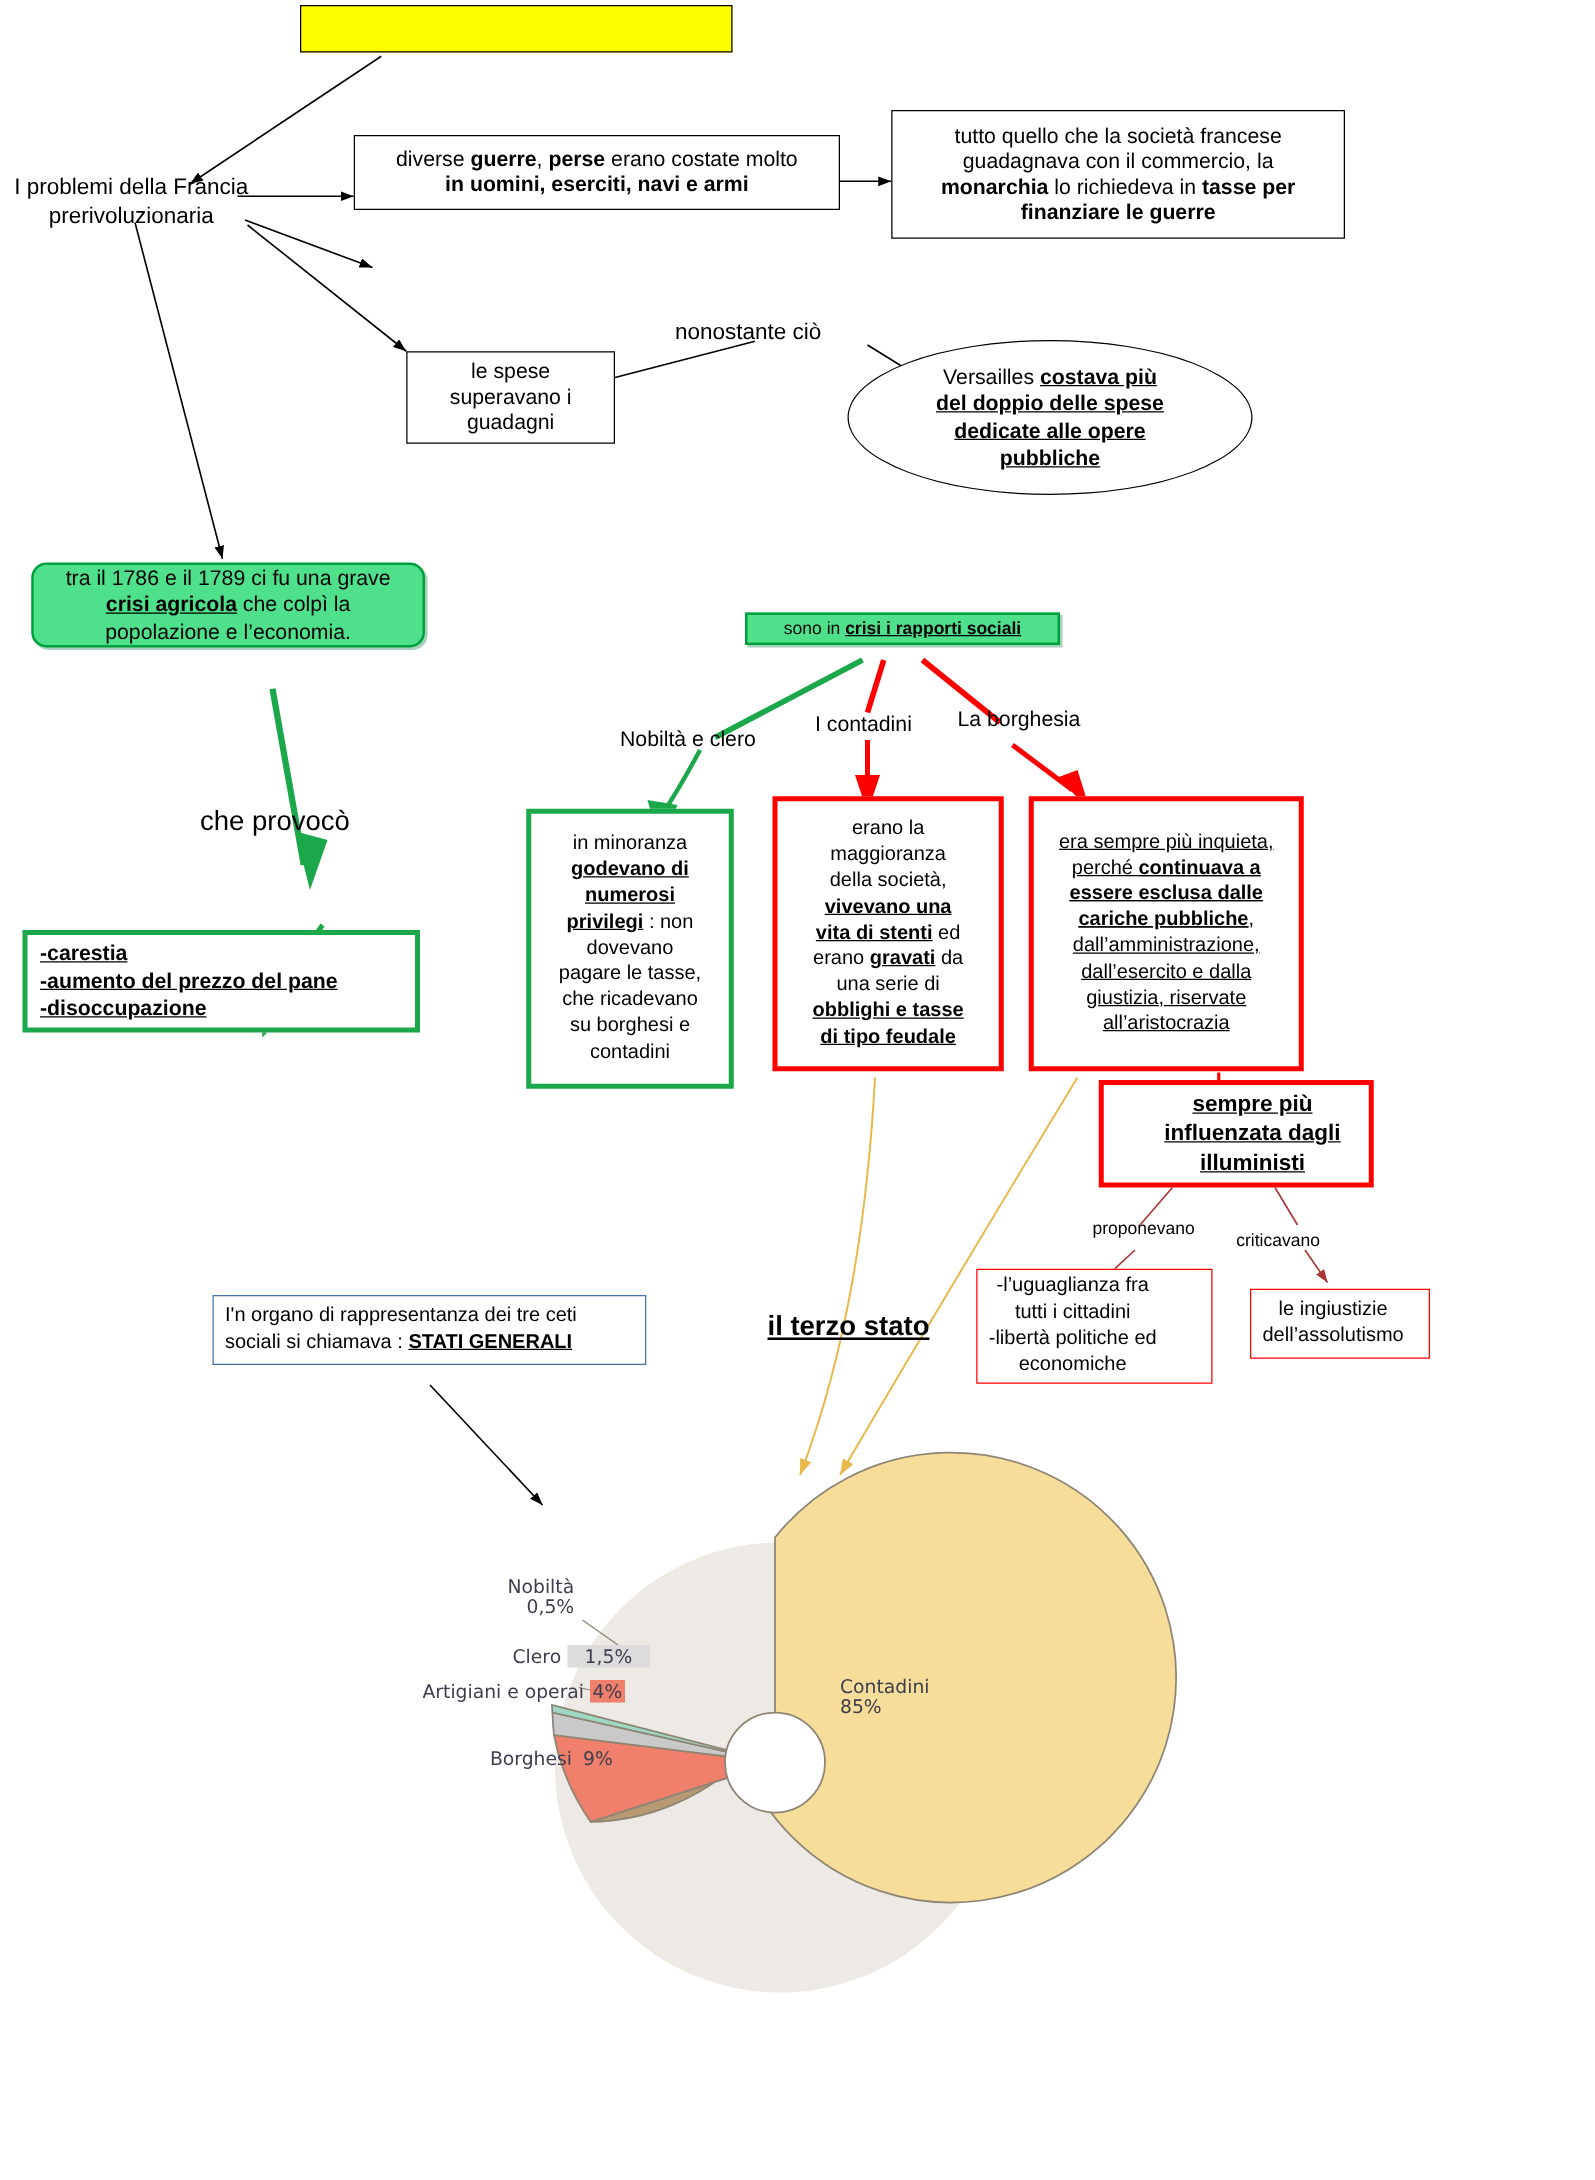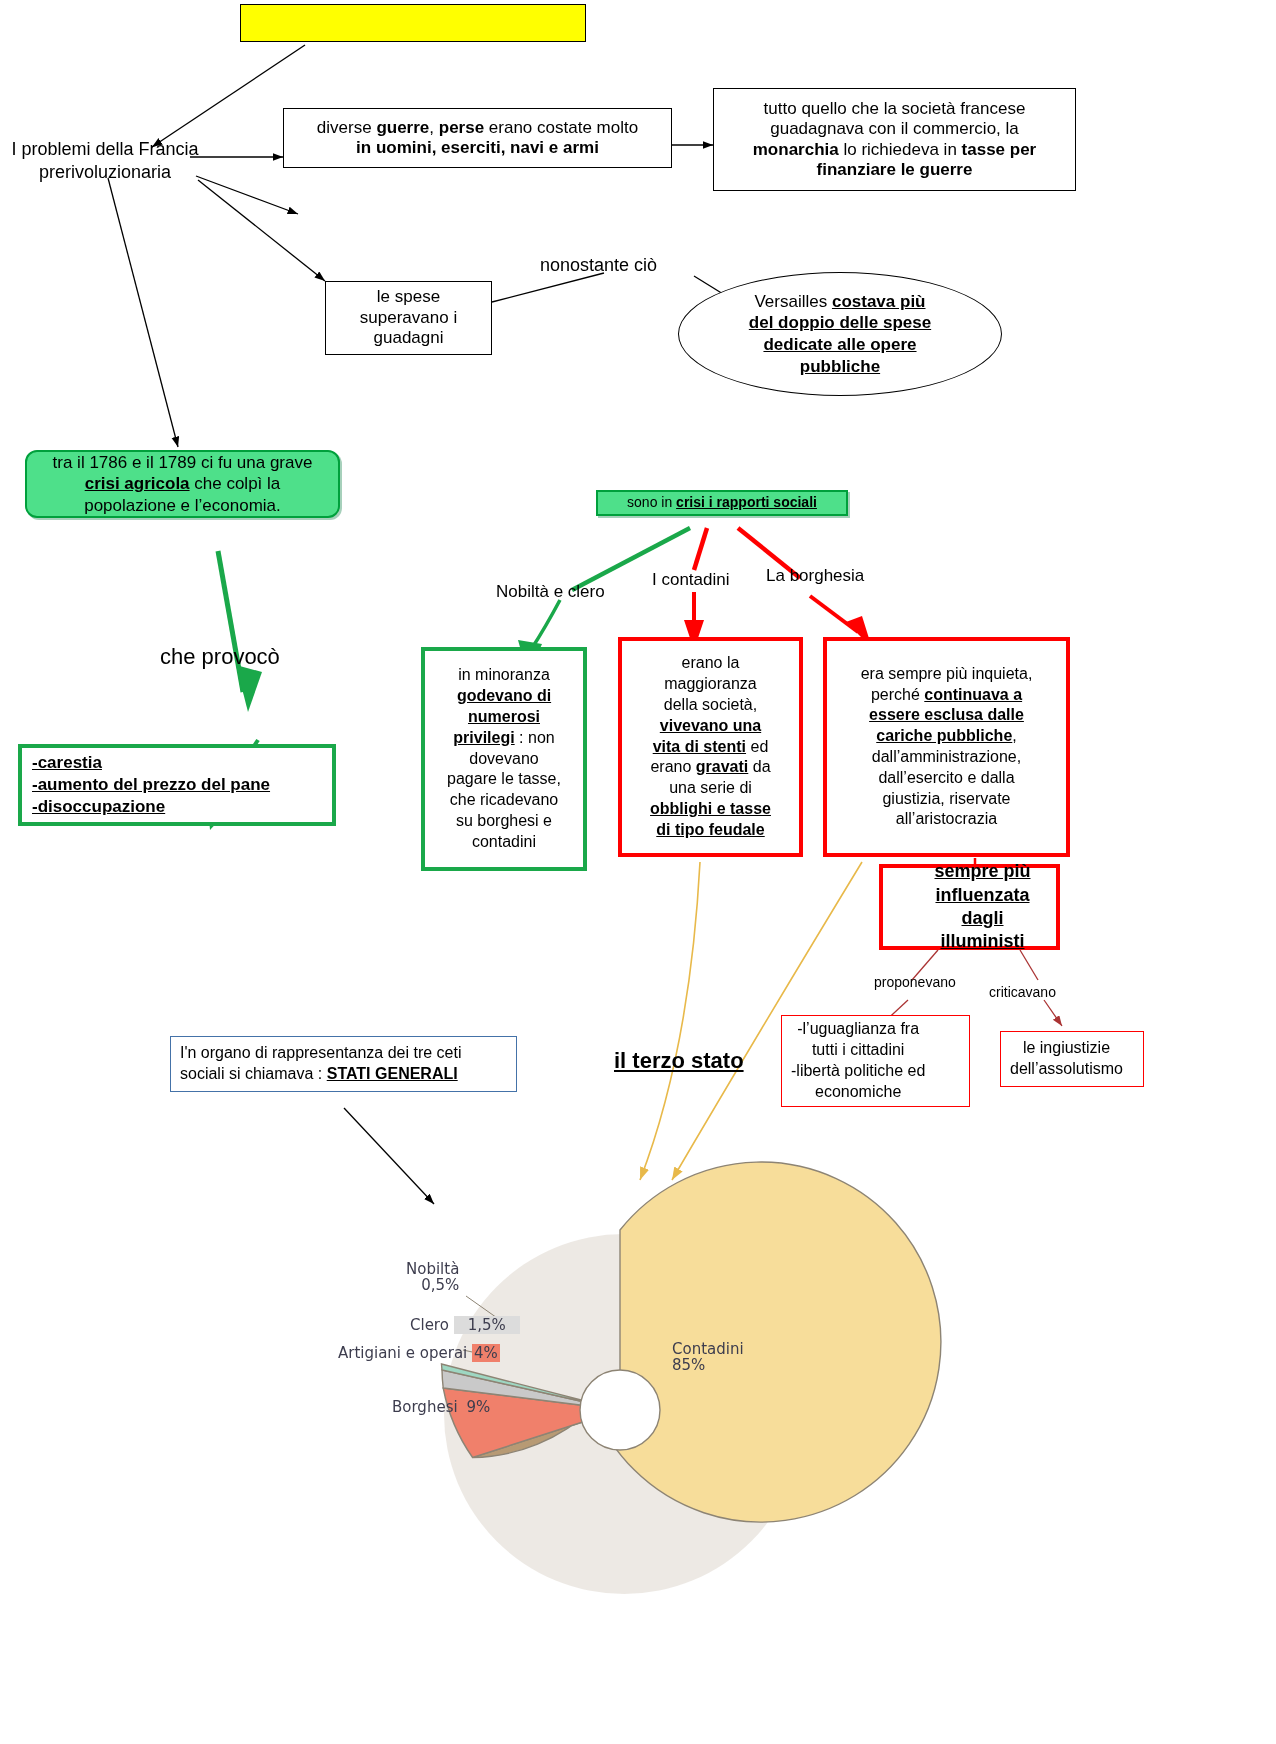--- a/index.html
+++ b/index.html
@@ -249,34 +249,34 @@
       <span>della società,</span><br>
       <b class="u">vivevano una</b><br>
       <b class="u">vita di stenti</b><span> ed</span><br>
       <span>erano </span><b class="u">gravati</b><span> da</span><br>
       <span>una serie di</span><br>
       <b class="u">obblighi e tasse</b><br>
       <b class="u">di tipo feudale</b>
     </div>
   </div>
 
-  <div class="node redbox" id="borghesia-box" style="left:823px;top:637px;width:247px;height:220px;">
+  <div class="node redbox" id="borghesia-box" style="left:823px;top:637px;width:220px;height:220px;text-decoration:underline;">
     <div class="inner fs16">
       <span>era sempre più inquieta,</span><br>
       <span>perché </span><b class="u">continuava a</b><br>
       <b class="u">essere esclusa dalle</b><br>
       <b class="u">cariche pubbliche</b><span>,</span><br>
       <span>dall’amministrazione,</span><br>
       <span>dall’esercito e dalla</span><br>
       <span>giustizia, riservate</span><br>
       <span>all’aristocrazia</span>
     </div>
   </div>
 
-  <div class="node redbox" id="illuministi" style="left:879px;top:864px;width:181px;height:86px;padding-left:26px;">
+  <div class="node redbox" id="illuministi" style="left:879px;top:864px;width:220px;height:86px;padding-left:26px;">
     <div class="inner fs18">
       <b class="u">sempre più</b><br>
       <b class="u">influenzata dagli</b><br>
       <b class="u">illuministi</b>
     </div>
   </div>
 
   <div class="txt fs14" style="left:874px;top:974px;">proponevano</div>
   <div class="txt fs14" style="left:989px;top:984px;">criticavano</div>
 

